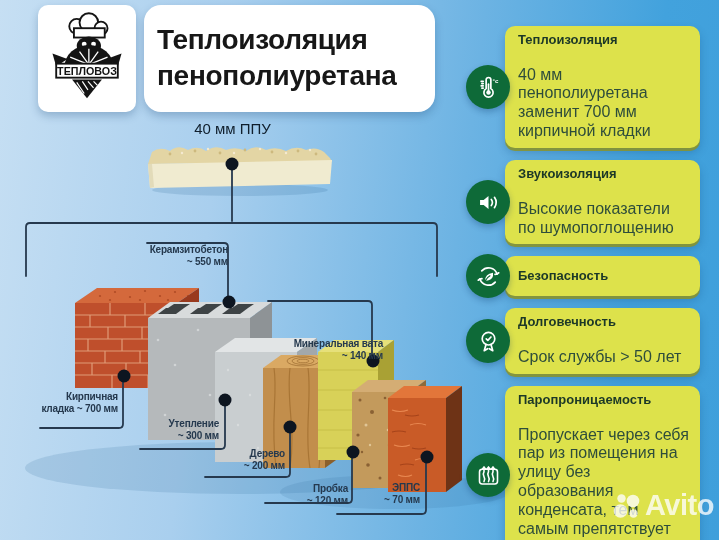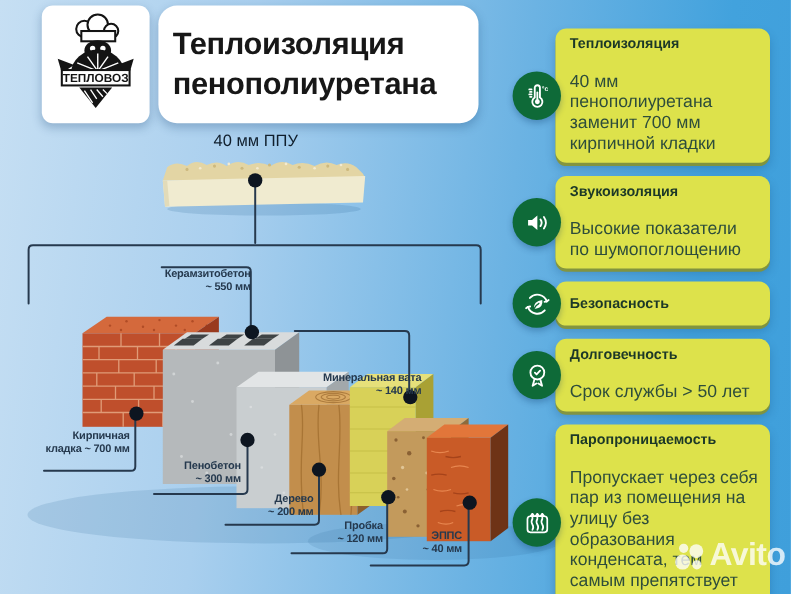--- a/index.html
+++ b/index.html
@@ -33,21 +33,21 @@
 
   
   .mat-label { position:absolute; z-index:3; text-align:right; font-size:10px; font-weight:600;
     color:#25394e; line-height:1.2; letter-spacing:-0.2px; white-space:nowrap; }
   .mat-label span { display:block; }
   .lbl-keramzit { right:491px; top:244px; }
   .lbl-minwool  { right:336px; top:303px;margin-top:35px; }
   .lbl-brick    { right:601px; top:391px; }
   .lbl-penobeton{ right:500px; top:418px; }
   .lbl-wood     { right:434px; top:448px; }
-  .lbl-cork     { right:371px; top:473px;margin-left:20px; }
+  .lbl-cork     { right:371px; top:483px;margin-left:20px; }
   .lbl-epps     { right:299px; top:482px;text-align:right; }
 
   
   .features { position:absolute; left:466px; top:26px; width:234px; z-index:4;
     display:flex; flex-direction:column; gap:12px; }
   .card { position:relative; margin-left:39px; background:#dde24b; border-radius:10px;
     padding:6px 10px 7px 13px; min-height:40px;
     box-shadow:0 3px 0 rgba(140,148,40,.85), 0 5px 9px rgba(10,60,110,.25);
     display:flex; flex-direction:column; justify-content:center; }
   .card-title { font-size:13px; font-weight:800; color:#1c3827; line-height:1.2; }
@@ -283,34 +283,34 @@
   </div>
   <div class="mat-label lbl-minwool">
     <span>Минеральная вата</span>
     <span>~ 140 мм</span>
   </div>
   <div class="mat-label lbl-brick">
     <span>Кирпичная</span>
     <span>кладка ~ 700 мм</span>
   </div>
   <div class="mat-label lbl-penobeton">
-    <span>Пенобетон</span>
+    <span>Утепление</span>
     <span>~ 300 мм</span>
   </div>
   <div class="mat-label lbl-wood">
     <span>Дерево</span>
     <span>~ 200 мм</span>
   </div>
   <div class="mat-label lbl-cork">
     <span>Пробка</span>
     <span>~ 120 мм</span>
   </div>
   <div class="mat-label lbl-epps">
     <span>ЭППС</span>
-    <span>~ 40 мм</span>
+    <span>~ 70 мм</span>
   </div>
 
   <div class="features">
 
     <div class="card">
       <div class="icon-circle">
         <svg viewBox="0 0 24 24">
           <g stroke="#fff" stroke-width="1.5" fill="none" stroke-linecap="round">
             <path d="M9.9,5.2 a2.1,2.1 0 0 1 4.2,0 V13 a4.1,4.1 0 1 1 -4.2,0 Z"></path>
             <path d="M12,16.5 V9"></path>

